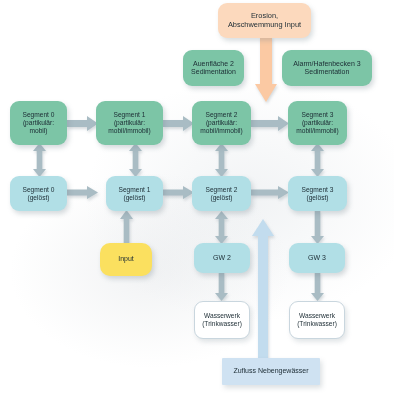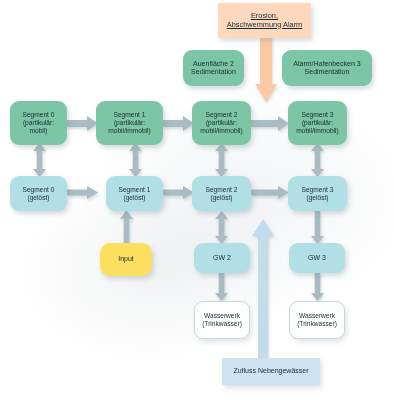--- a/index.html
+++ b/index.html
@@ -21,21 +21,21 @@
     display:flex;align-items:center;justify-content:center;
     text-align:center;
     color:#1b2b33;
     line-height:1.18;
     z-index:4;
   }
   .node span{display:block;padding:0 2px;}
   .green{background:#7cc5a6;border-radius:9px;box-shadow:2px 3px 5px rgba(120,135,145,0.30);}
   .blue{background:#b1dfe6;border-radius:9px;box-shadow:2px 3px 5px rgba(120,135,145,0.30);}
   .yellow{background:#fbe05f;border-radius:10px;box-shadow:2px 3px 5px rgba(120,135,145,0.30);}
-  .orange{background:#fcd9bd;border-radius:0;box-shadow:2px 3px 5px rgba(120,135,145,0.28);text-decoration:underline;}
+  .orange{background:#fcd9bd;border-radius:9px;box-shadow:2px 3px 5px rgba(120,135,145,0.28);}
   .softblue{background:#cfe2f2;border-radius:1px;box-shadow:2px 3px 5px rgba(120,135,145,0.25);}
   .white{background:#ffffff;border:1px solid #c9d6de;border-radius:9px;box-shadow:2px 3px 5px rgba(120,135,145,0.22);}
 
   .f7{font-size:6.6px;}
   .f75{font-size:7.0px;}
   .f8{font-size:7.4px;}
 
   .arrow{position:absolute;z-index:2;}
   .arrow svg{display:block;overflow:visible;}
   .shadowed{filter:drop-shadow(1.5px 2px 1.6px rgba(120,135,145,0.30));}
@@ -136,21 +136,21 @@
 
   <div class="arrow shadowed" style="left:311px;top:272px;">
     <svg width="13" height="29" viewBox="0 0 13 29">
         <polygon points="3.7,0 9.3,0 9.3,21 13,21 6.5,29 0,21 3.7,21" fill="#a9bcc4"></polygon>
       </svg>
   </div>
 
   <div class="node orange f8" style="left:218px;top:3px;width:93px;height:35px;">
     <div>
       <span>Erosion,</span>
-      <span>Abschwemmung Alarm</span>
+      <span>Abschwemmung Input</span>
     </div>
   </div>
 
   <div class="node green f75" style="left:183px;top:50px;width:61px;height:36px;">
     <div>
       <span>Auenfläche 2</span>
       <span>Sedimentation</span>
     </div>
   </div>
 

